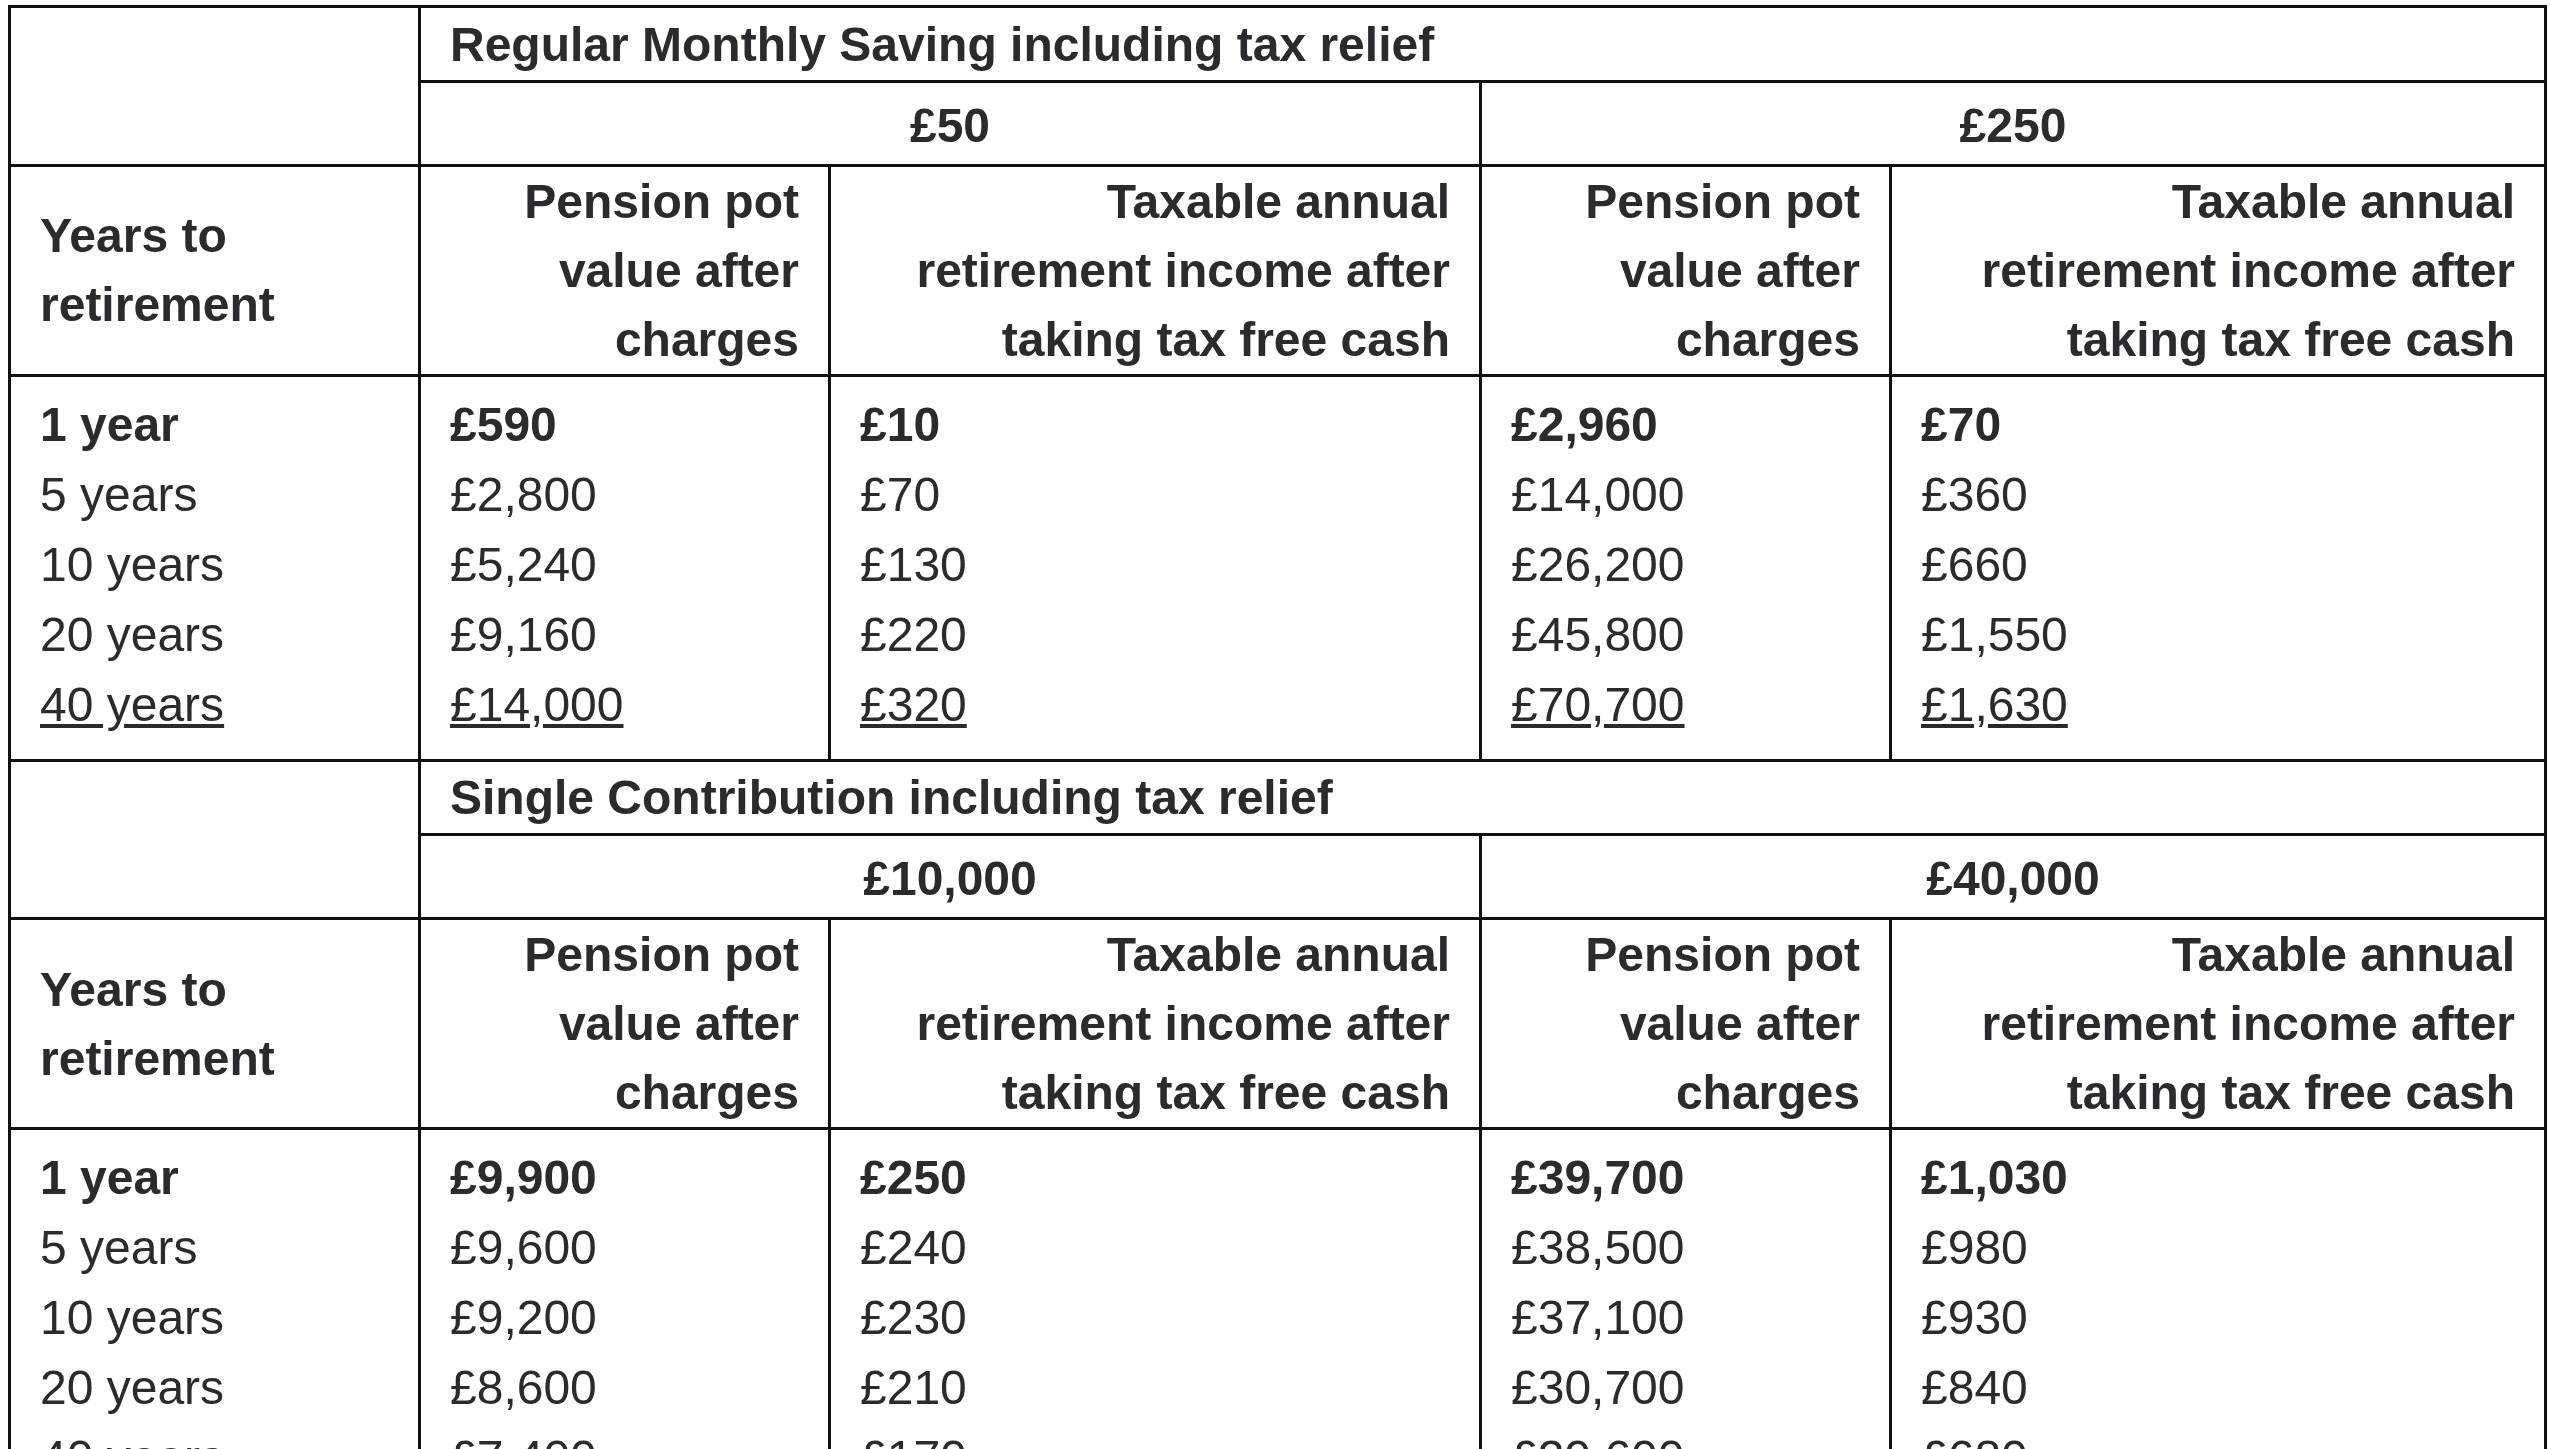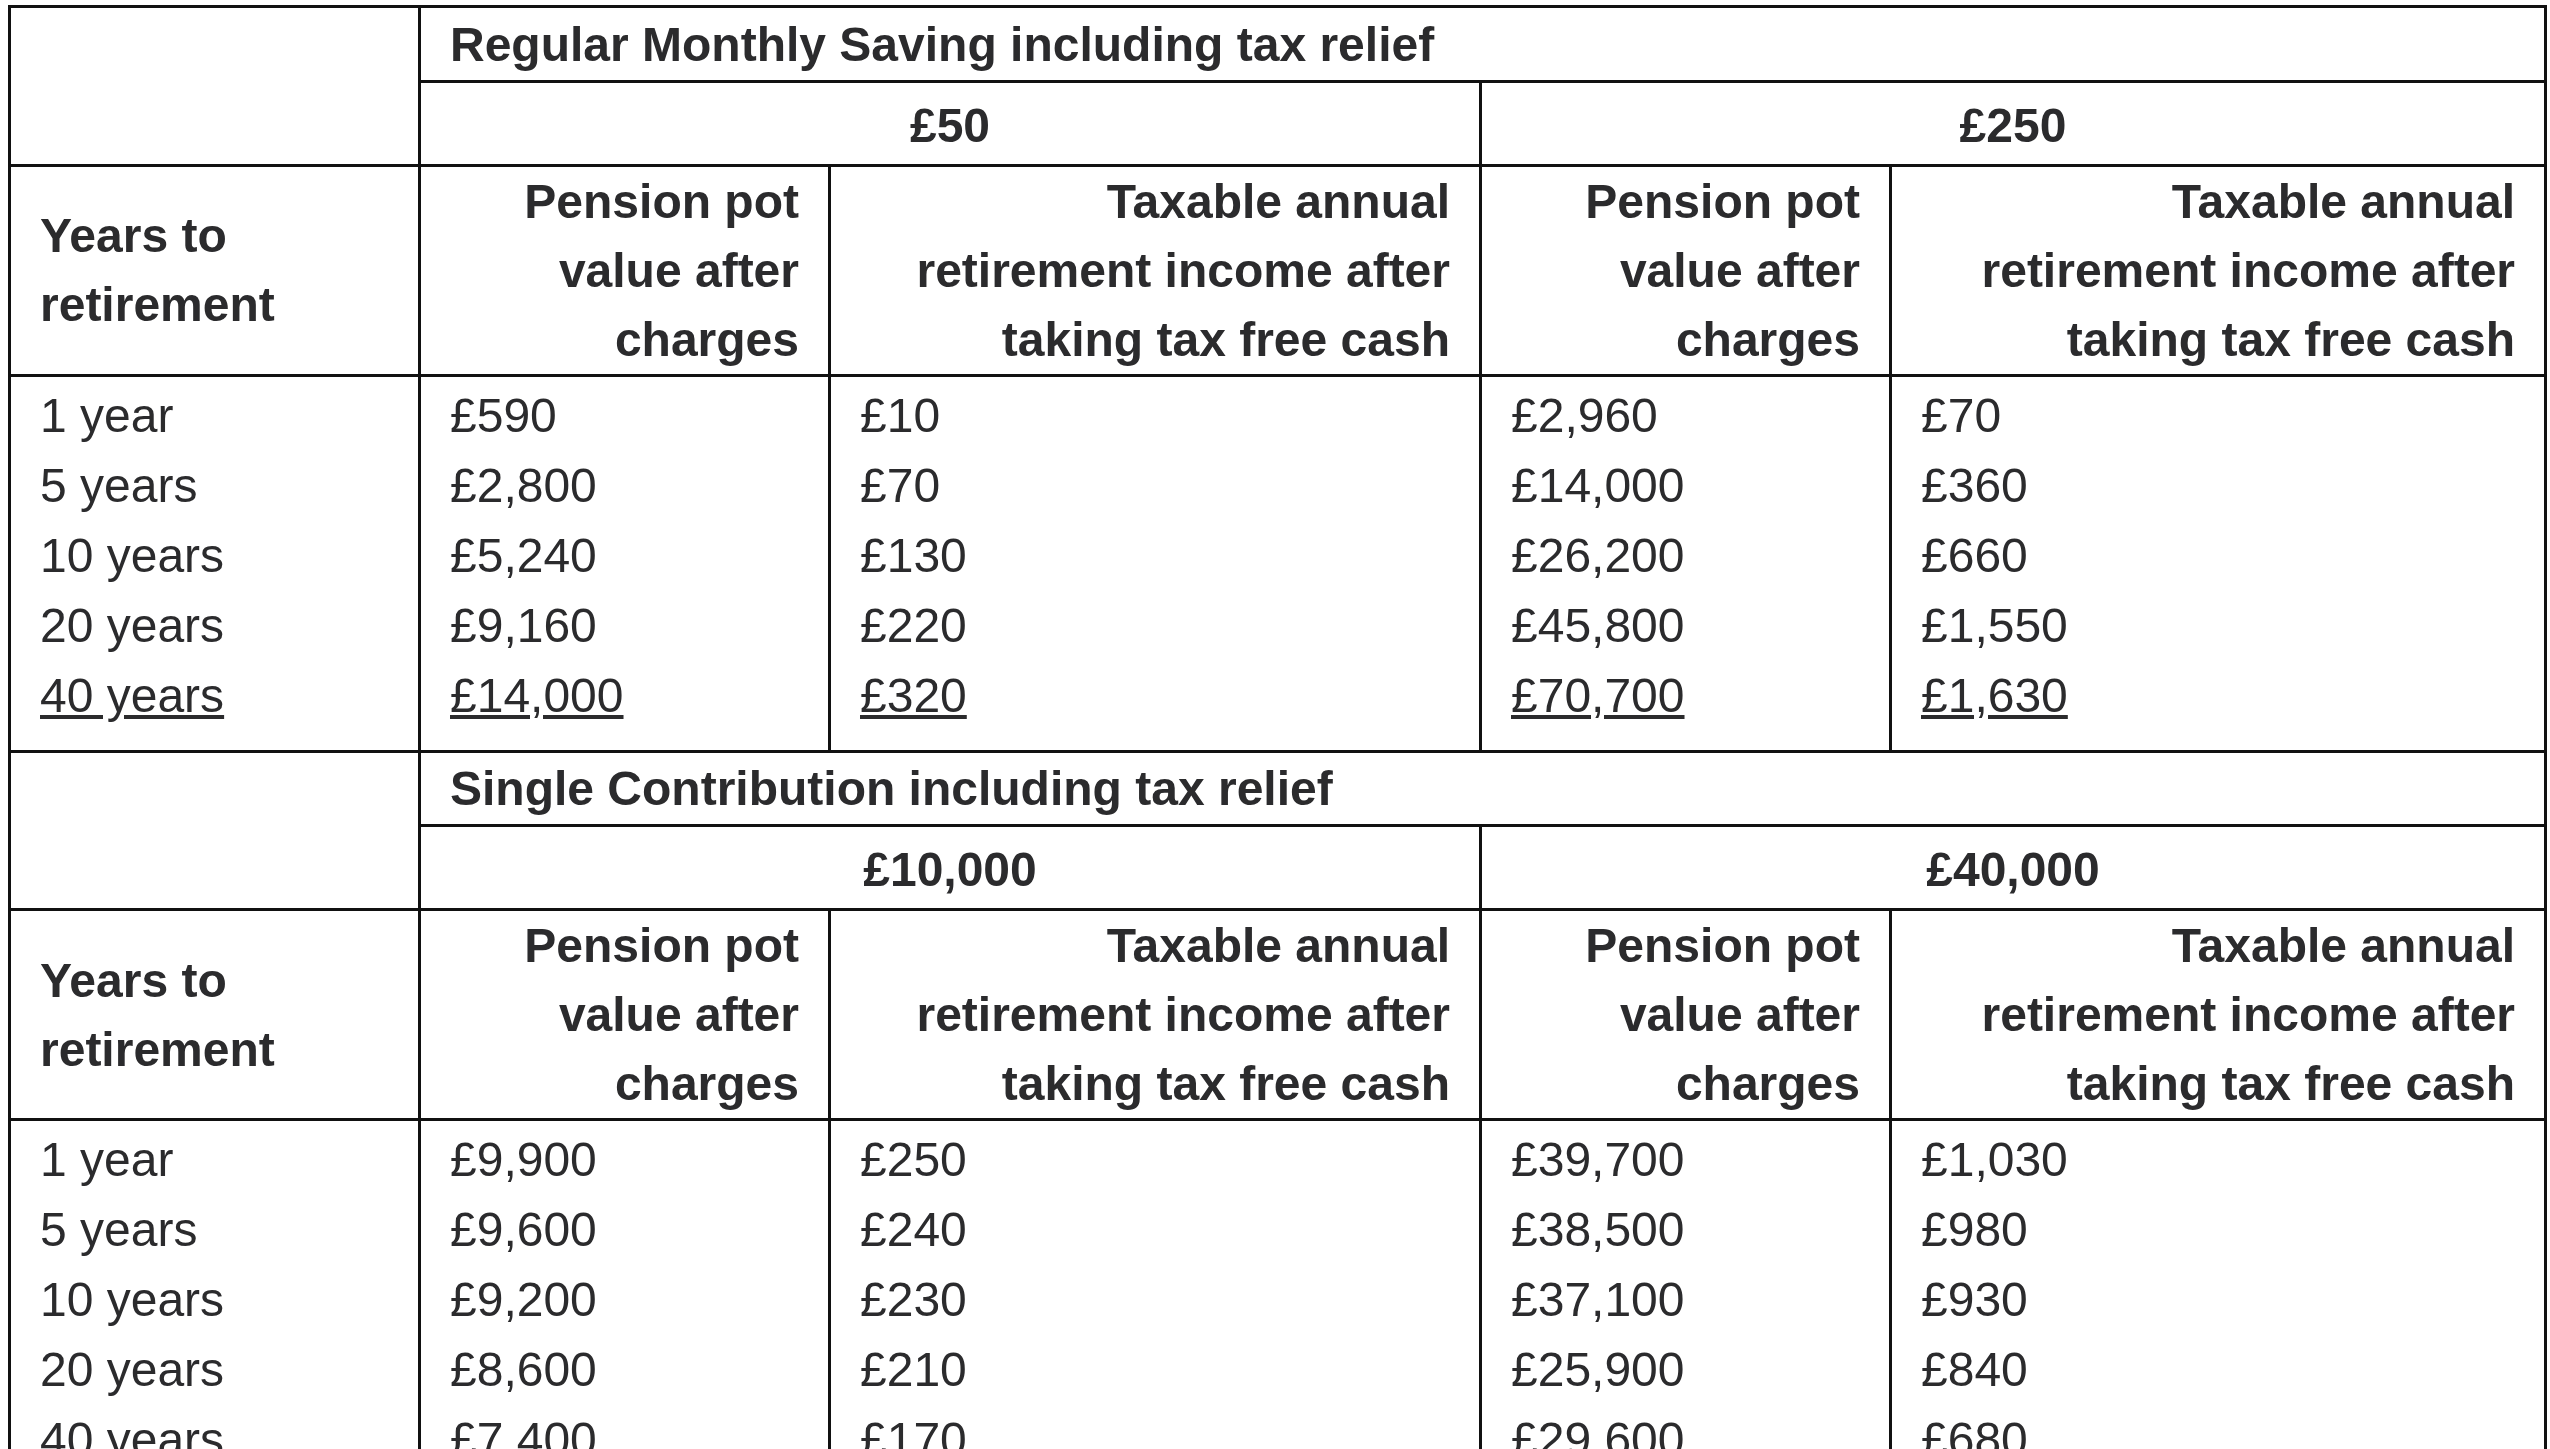--- a/index.html
+++ b/index.html
@@ -72,21 +72,22 @@
       font-weight: normal;
       line-height: 70px;
       text-align: left;
     }
     tbody.data td.years {
       text-align: left;
       padding-left: 29px;
     }
     tbody.data tr:first-child td {
       border-top: 3.3px solid #111111;
-      padding-top: 4px;
+      padding-top: 13px;
+      font-weight: bold;
     }
     tbody.data tr:last-child td {
       border-bottom: 3.3px solid #111111;
       padding-bottom: 19px;
       text-decoration: underline;
     }
     .hl {
       display: block;
     }
   </style>
@@ -232,21 +233,21 @@
         <td class="years">10 years</td>
         <td>£9,200</td>
         <td>£230</td>
         <td>£37,100</td>
         <td>£930</td>
       </tr>
       <tr>
         <td class="years">20 years</td>
         <td>£8,600</td>
         <td>£210</td>
-        <td>£25,900</td>
+        <td>£30,700</td>
         <td>£840</td>
       </tr>
       <tr>
         <td class="years">40 years</td>
         <td>£7,400</td>
         <td>£170</td>
         <td>£29,600</td>
         <td>£680</td>
       </tr>
     </tbody>

